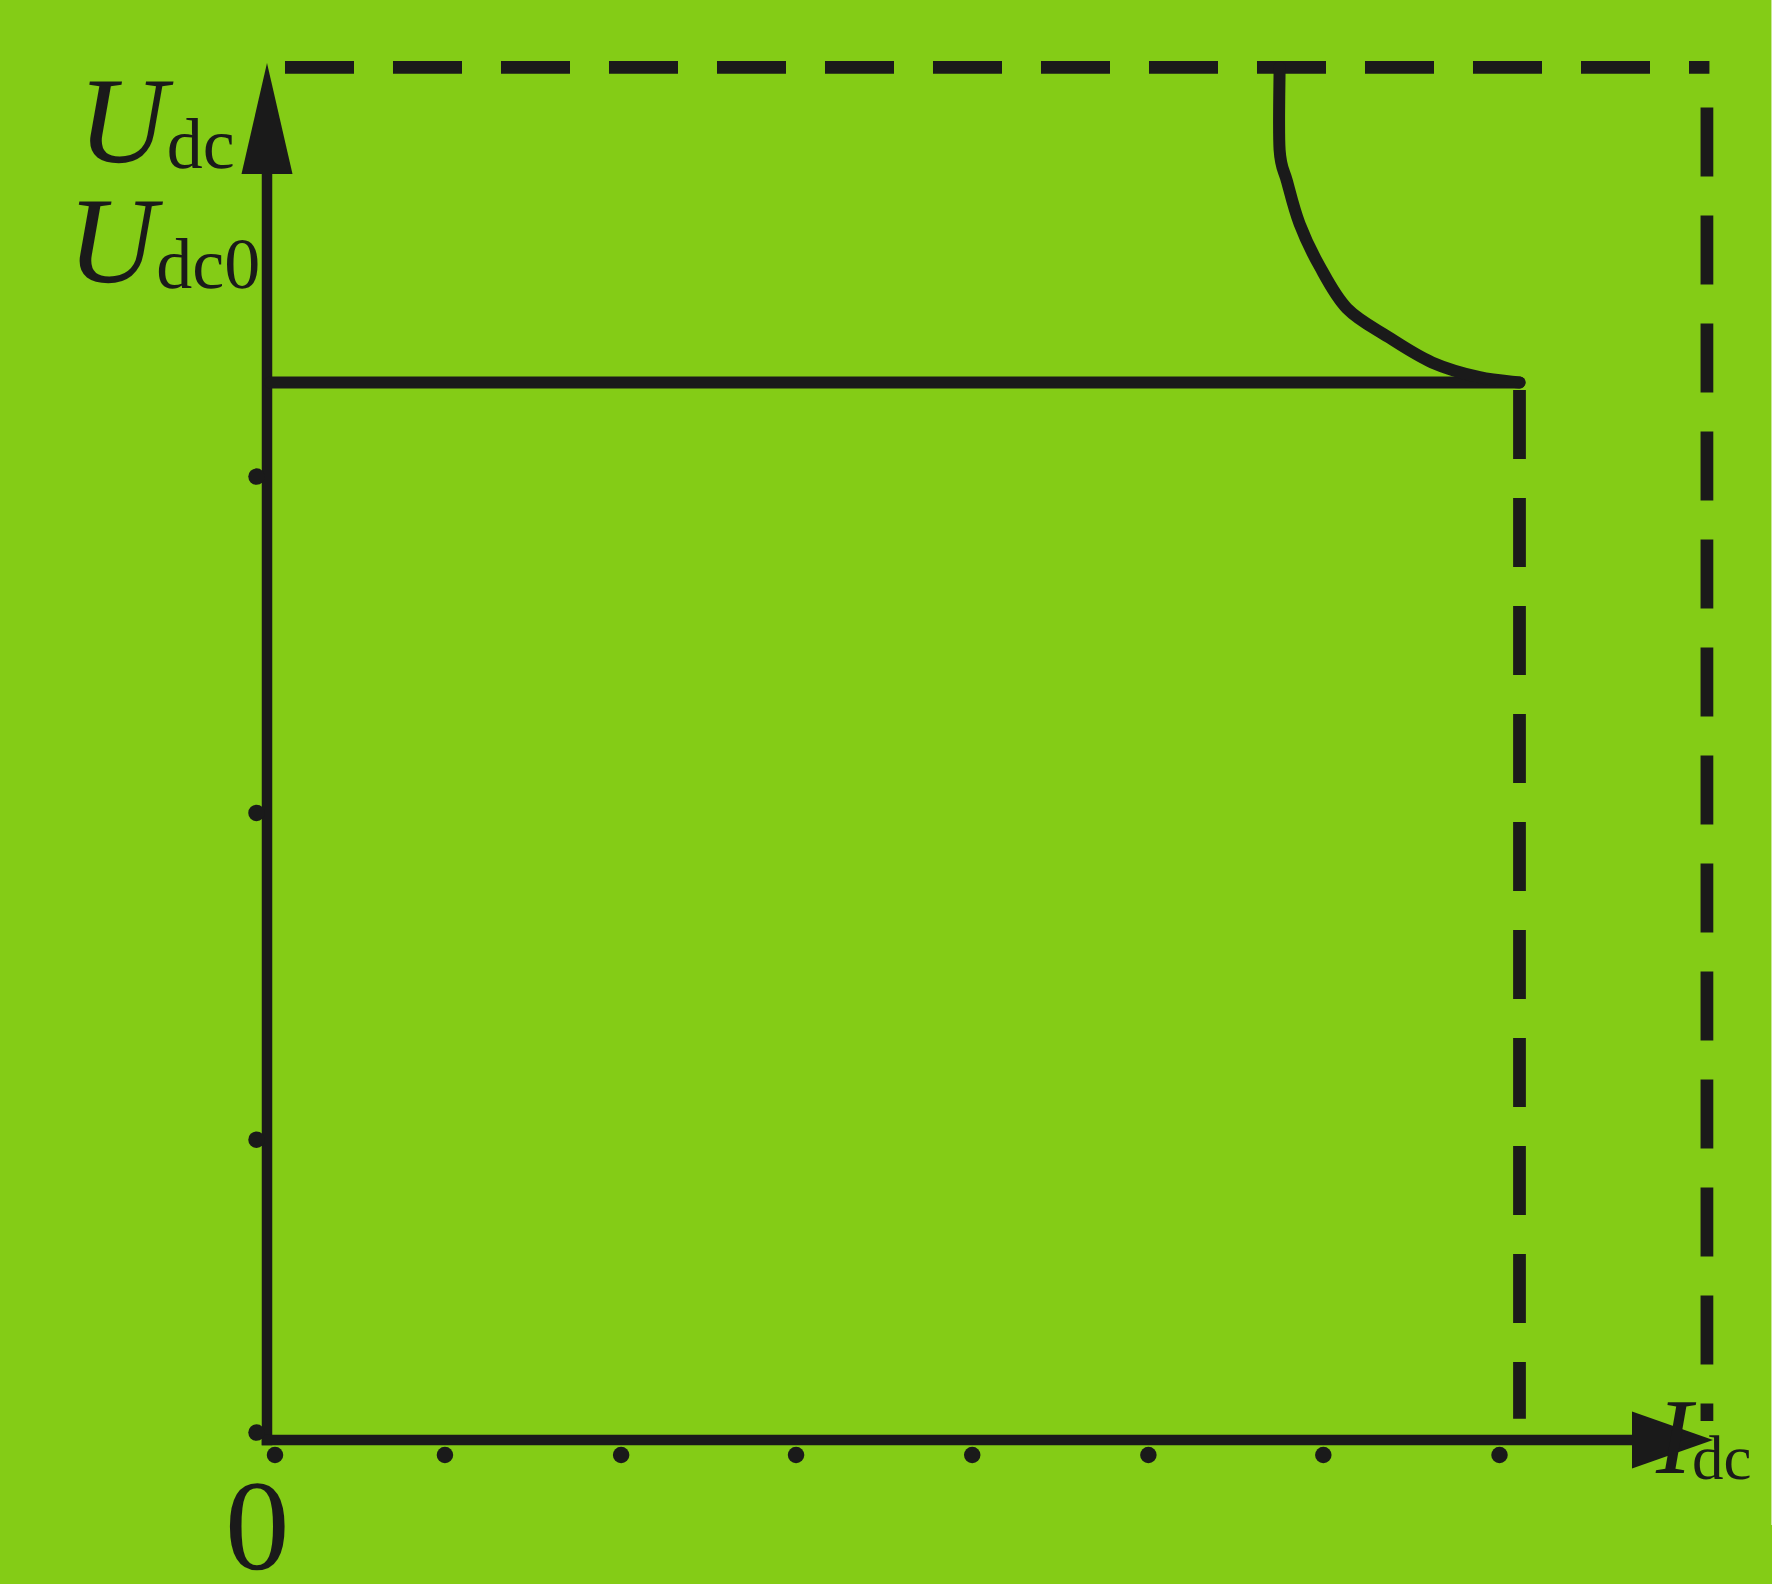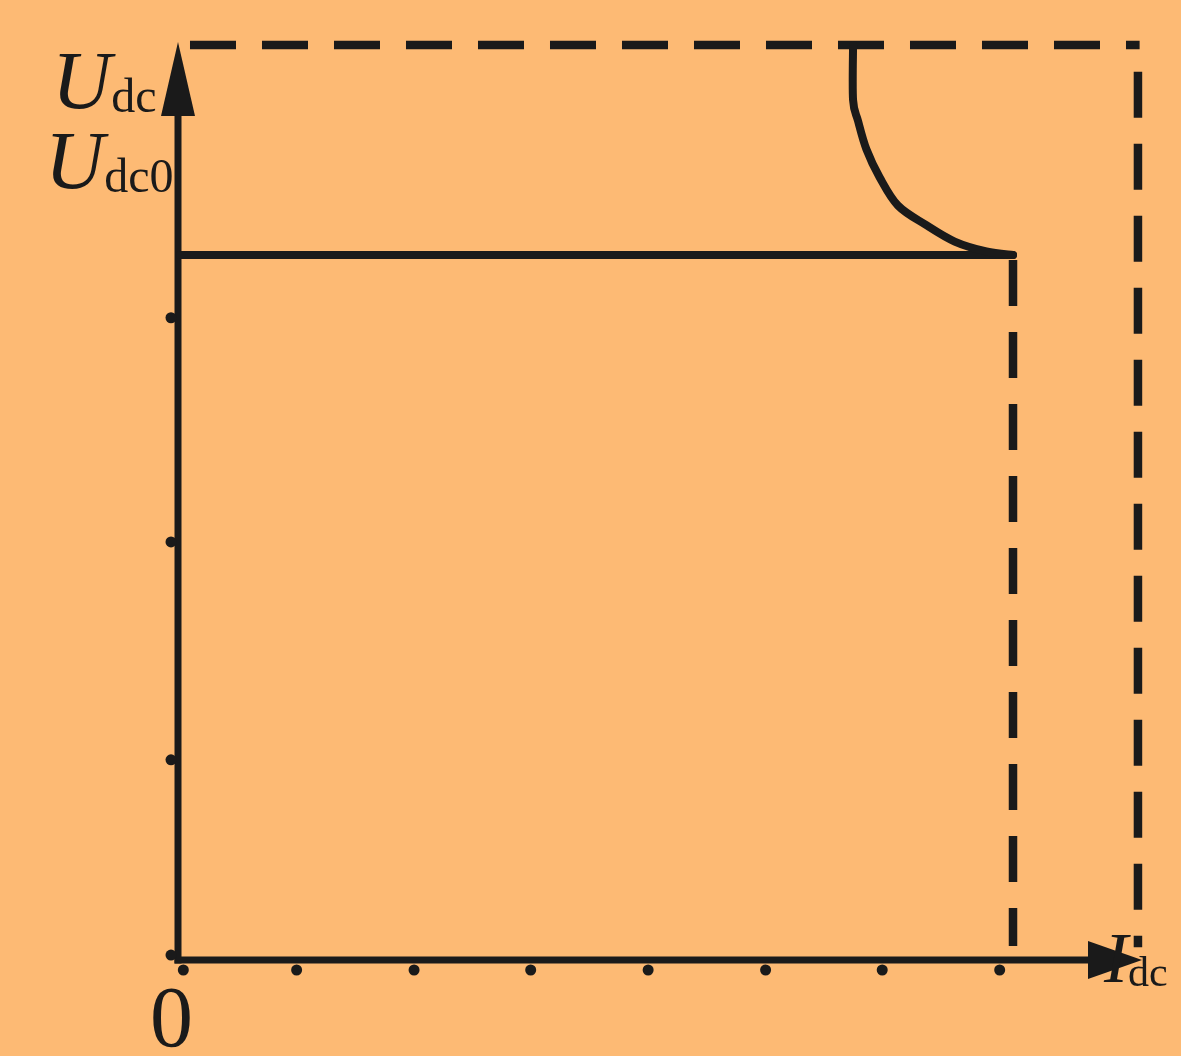--- a/index.html
+++ b/index.html
@@ -1,19 +1,19 @@
 <!DOCTYPE html>
 <html><head>
 <meta charset="utf-8">
 <style>
   html,body{margin:0;padding:0;background:#ffffff;}
   .figure{
     position:relative;
     width:1181px;height:1056px;
-    background:#fdba74;
+    background:#84cc16;
     overflow:hidden;
     font-family:"Liberation Serif", serif;
   }
   svg{position:absolute;left:0;top:0;}
   .lbl{
     position:absolute;
     line-height:1;
     color:#1a1a1a;
     white-space:nowrap;
     user-select:none;

